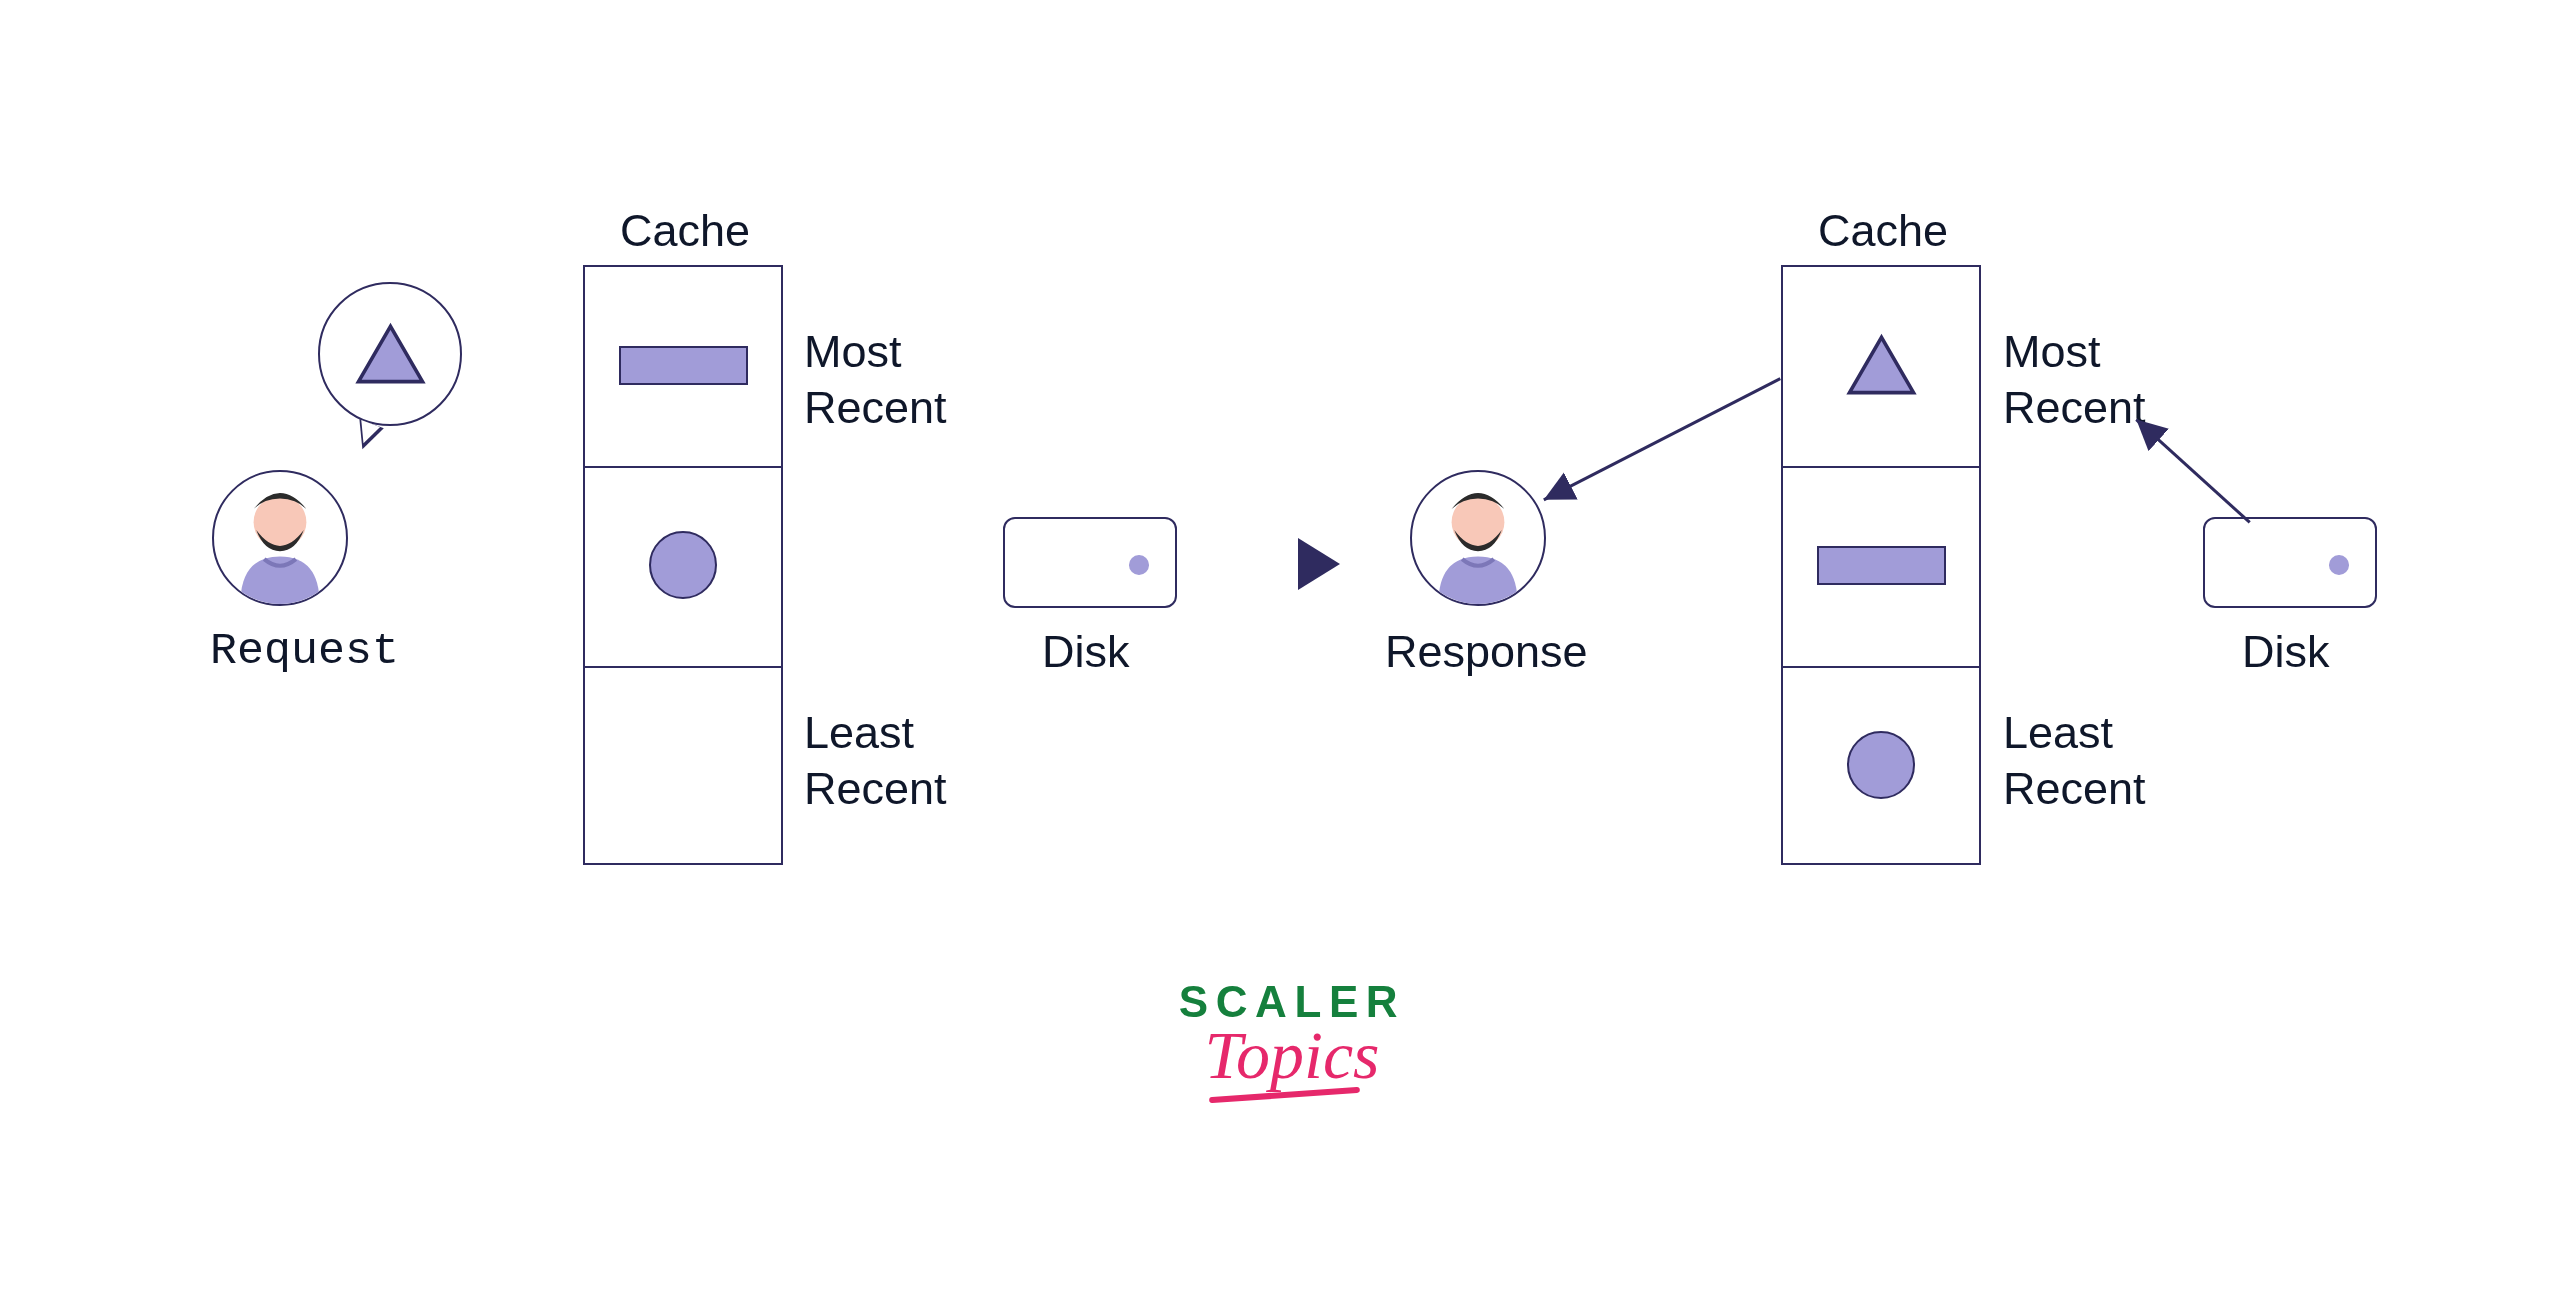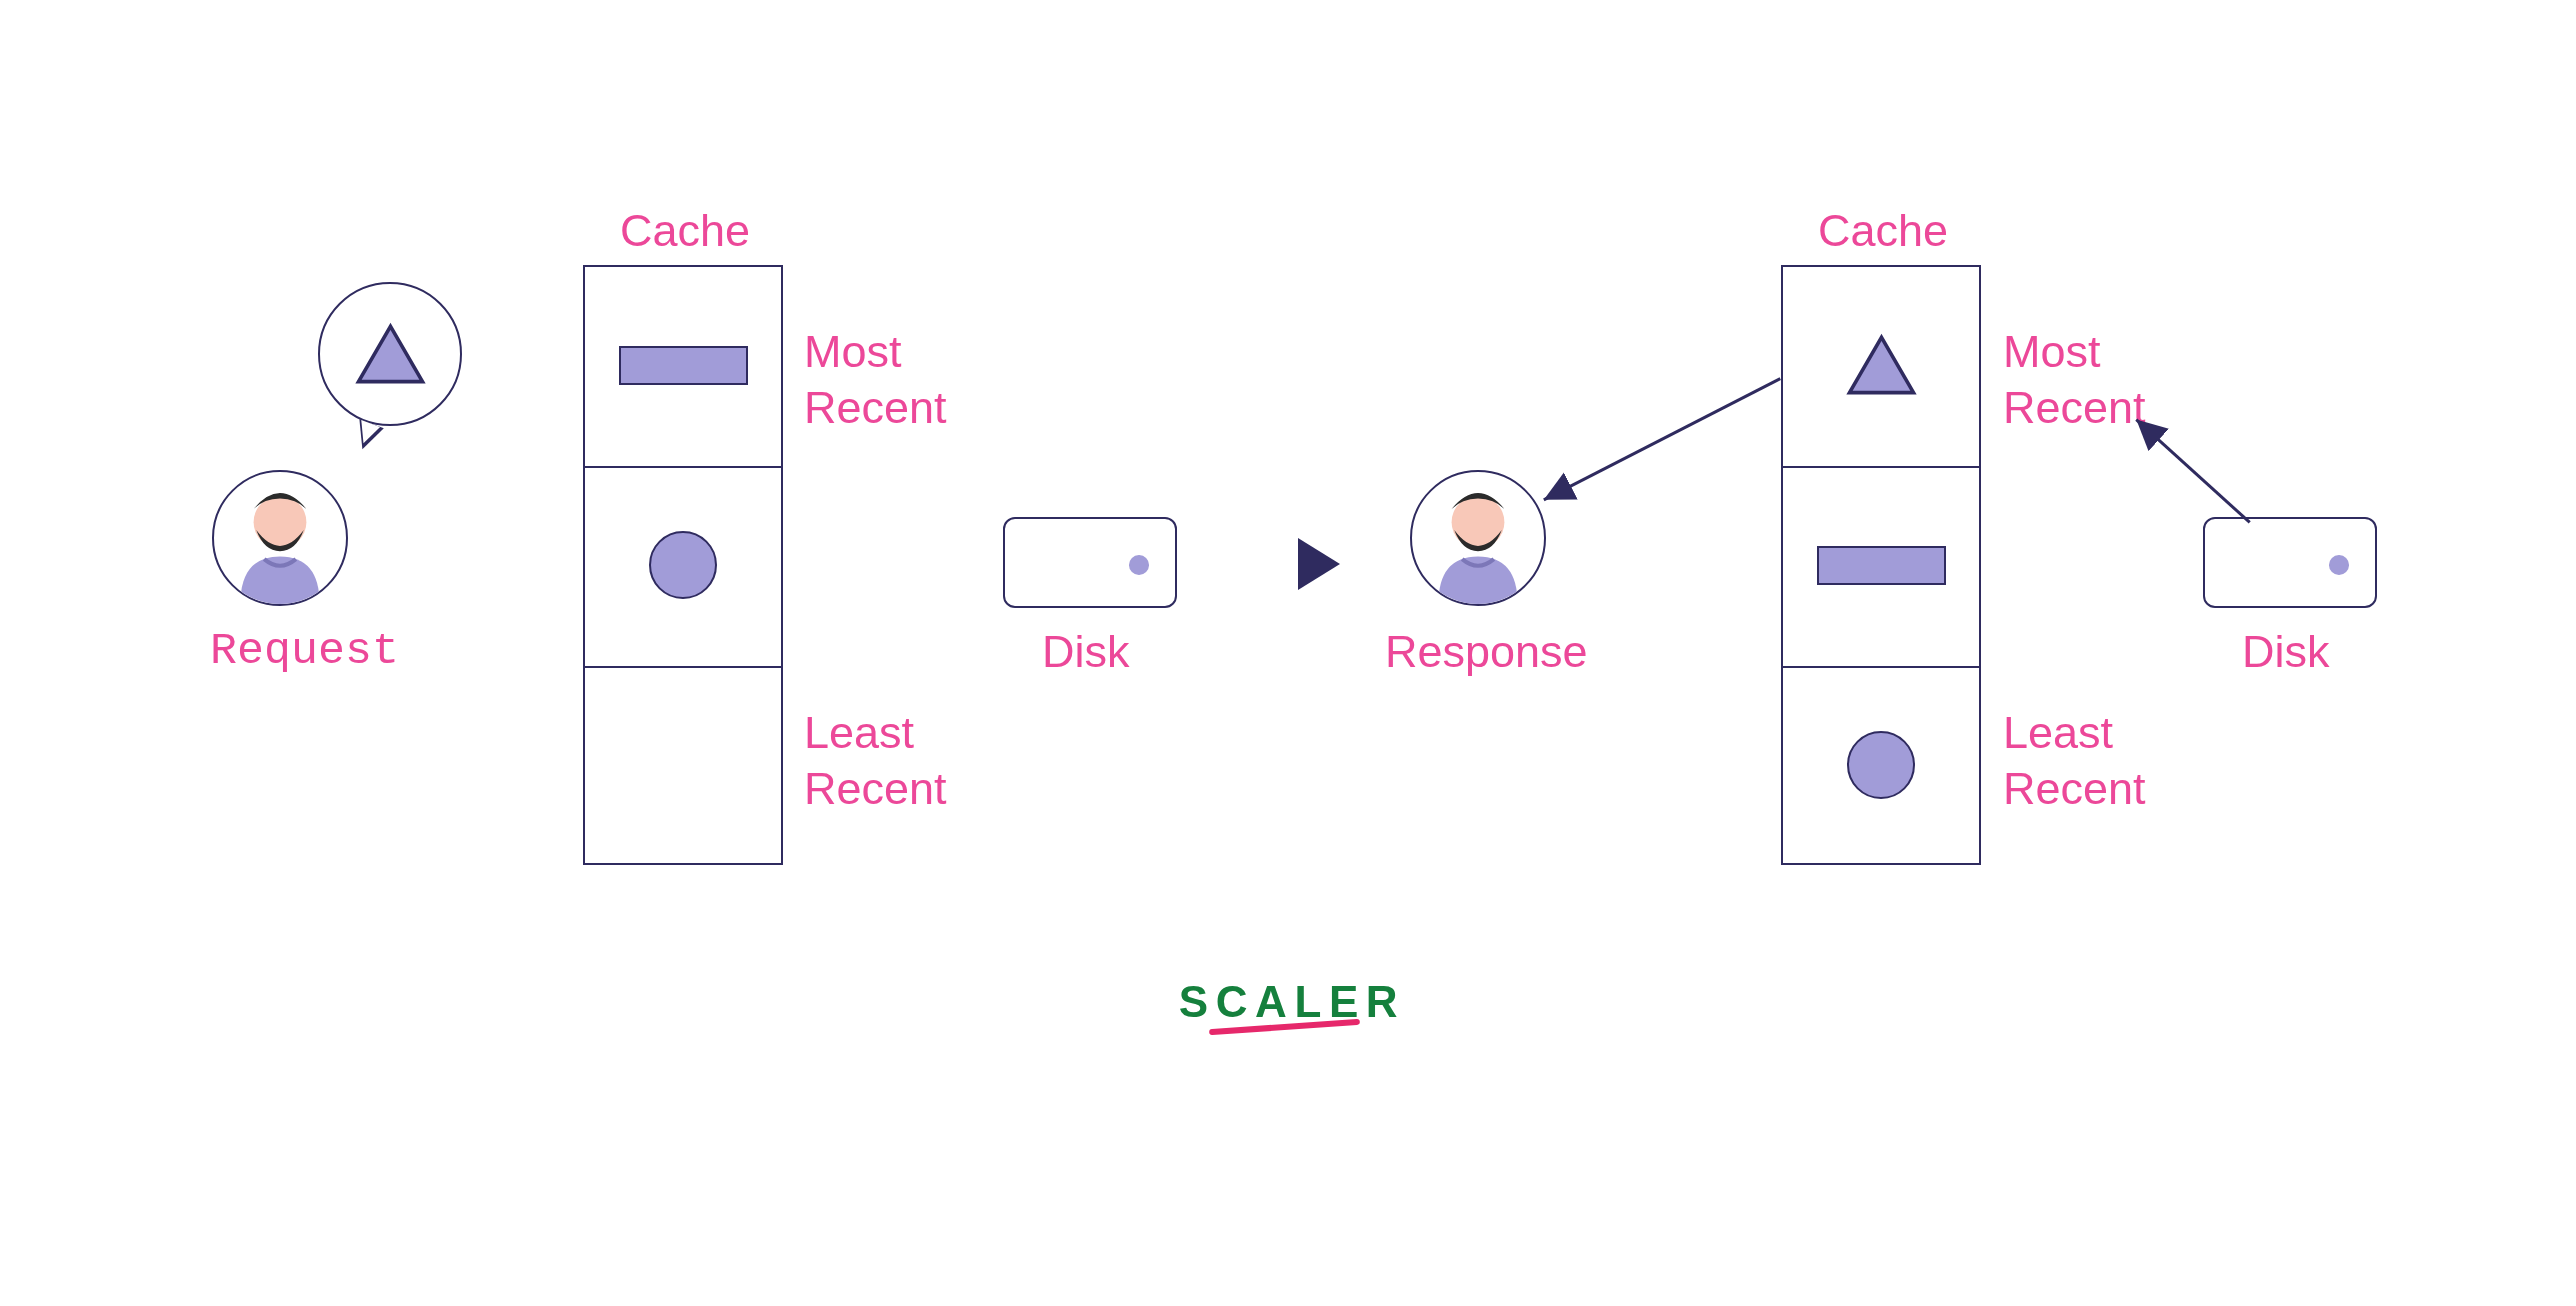--- a/index.html
+++ b/index.html
@@ -13,21 +13,21 @@
   }
   .canvas {
     position: absolute;
     top: 0; left: 0;
     width: 2576px;
     height: 1307px;
   }
   .label {
     position: absolute;
     font-size: 45px;
-    color: #ec4899;
+    color: #0f172a;
     text-align: right;
   }
   .cache-title { font-size: 45px; }
   .cache-col {
     position: absolute;
     width: 200px;
     height: 600px;
     border: 2.3px solid #2f2b5f;
   }
   .cache-col::after,
@@ -240,17 +240,18 @@
     <defs>
       <marker id="ah2" markerWidth="12" markerHeight="12" refX="10" refY="5" orient="auto">
         <path d="M0,0 L10,5 L0,10 z" fill="#2f2b5f"></path>
       </marker>
     </defs>
     <line x1="170" y1="150" x2="20" y2="14" stroke="#2f2b5f" stroke-width="4" marker-end="url(#ah2)"></line>
   </svg>
 
   <div class="logo" style="left:1171px; top:977px; width:242px;">
     <div class="scaler">SCALER</div>
+    <span class="topics">Topics</span>
     <div class="underline"></div>
   </div>
 
 </div>
 
 
 </body></html>

